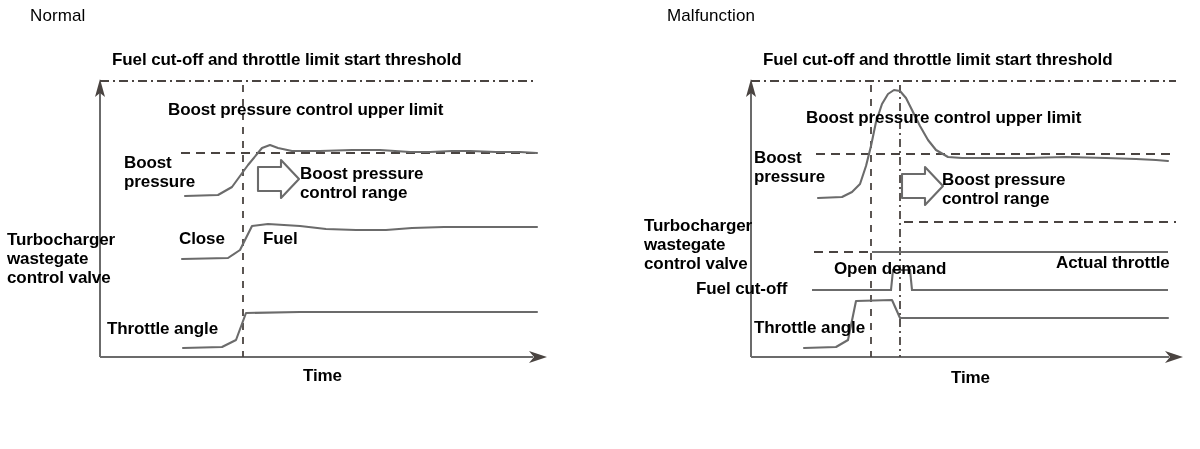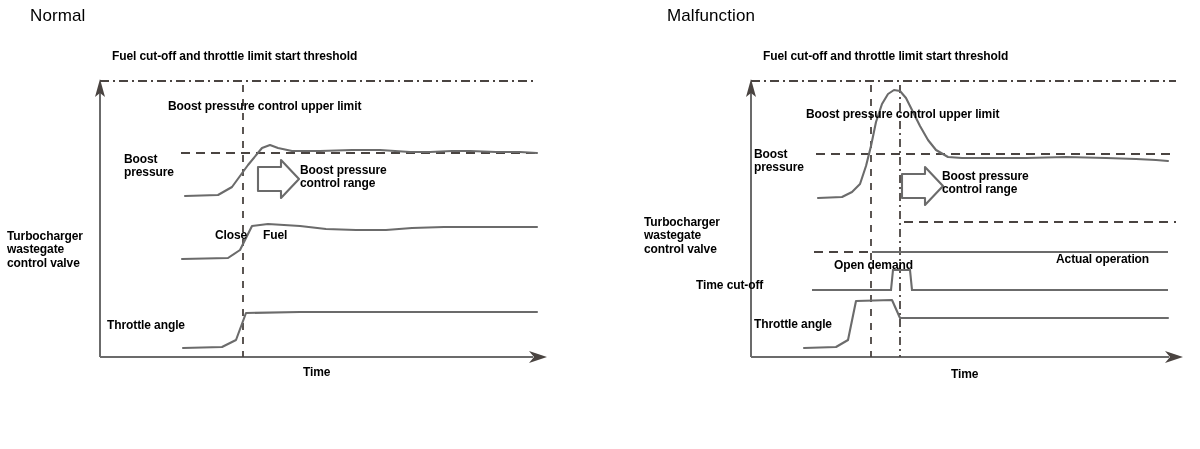--- a/index.html
+++ b/index.html
@@ -28,21 +28,21 @@
   .panel-title {
     position: absolute;
     font-size: 17px;
     font-weight: normal;
     letter-spacing: 0.1px;
     white-space: nowrap;
   }
 
   .lbl {
     position: absolute;
-    font-size: 12px;
+    font-size: 17px;
     font-weight: bold;
     line-height: 1.12;
     white-space: nowrap;
     letter-spacing: -0.1px;
   }
 
   svg.plot {
     position: absolute;
     left: 0;
     top: 0;
@@ -92,21 +92,21 @@
   <div class="lbl" style="left:124px; top:153px;">
     <div>Boost</div>
     <div>pressure</div>
   </div>
 
   <div class="lbl" style="left:300px; top:164px;">
     <div>Boost pressure</div>
     <div>control range</div>
   </div>
 
-  <div class="lbl" style="left:179px; top:229px;margin-left:36px;">Close</div>
+  <div class="lbl" style="left:179px; top:229px;">Close</div>
 
   <div class="lbl" style="left:263px; top:229px;">Fuel</div>
 
   <div class="lbl" style="left:7px; top:230px;">
     <div>Turbocharger</div>
     <div>wastegate</div>
     <div>control valve</div>
   </div>
 
   <div class="lbl" style="left:107px; top:319px;">Throttle angle</div>
@@ -167,20 +167,20 @@
   </div>
 
   <div class="lbl" style="left:8px; top:216px;">
     <div>Turbocharger</div>
     <div>wastegate</div>
     <div>control valve</div>
   </div>
 
   <div class="lbl" style="left:198px; top:226px;margin-top:33px;">Open demand</div>
 
-  <div class="lbl" style="left:420px; top:253px;">Actual operation</div>
+  <div class="lbl" style="left:420px; top:253px;">Actual throttle</div>
 
-  <div class="lbl" style="left:60px; top:279px;">Time cut-off</div>
+  <div class="lbl" style="left:60px; top:279px;">Fuel cut-off</div>
 
   <div class="lbl" style="left:118px; top:318px;">Throttle angle</div>
 
   <div class="lbl" style="left:315px; top:368px;">Time</div>
 </div>
 
 </body></html>

